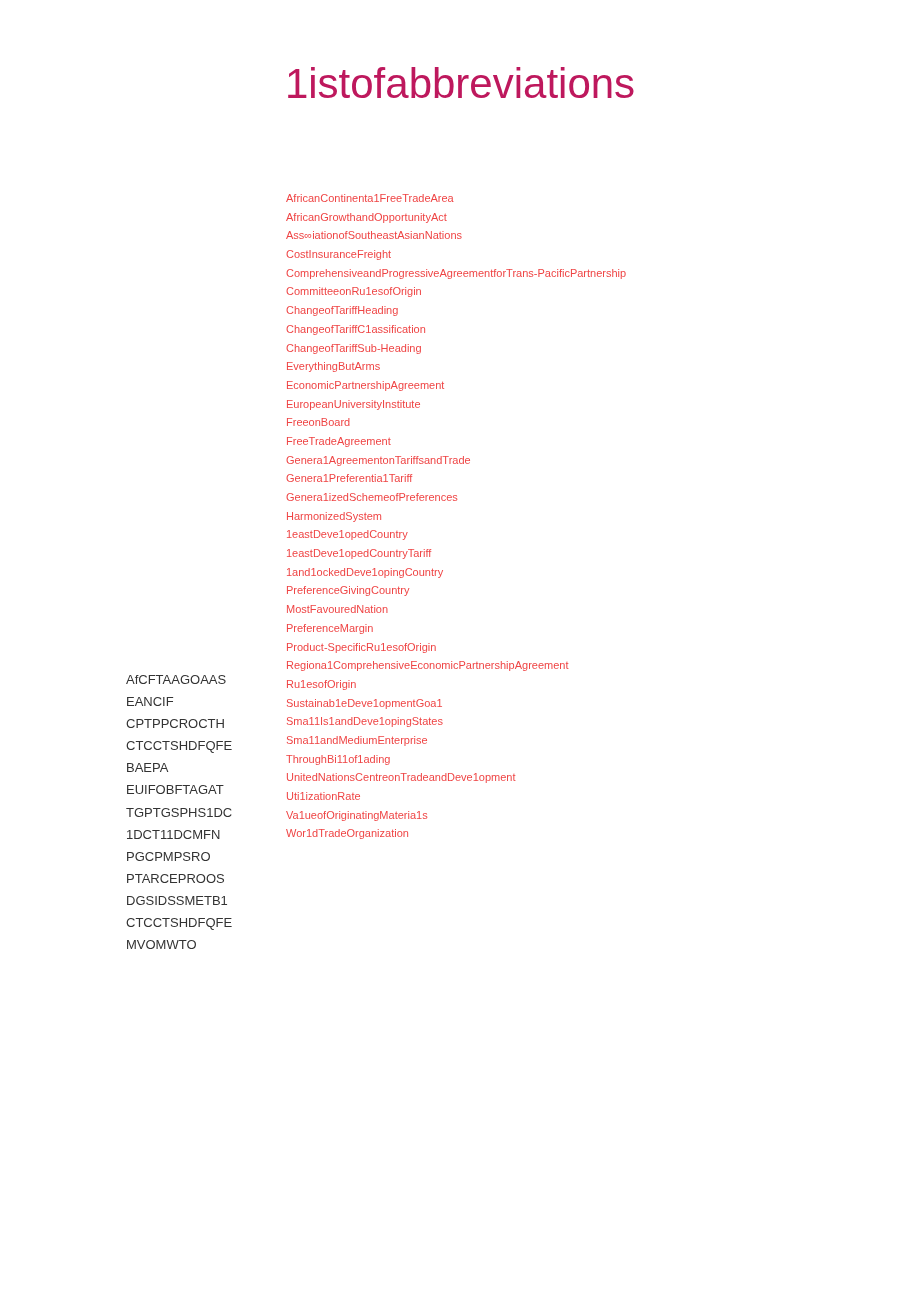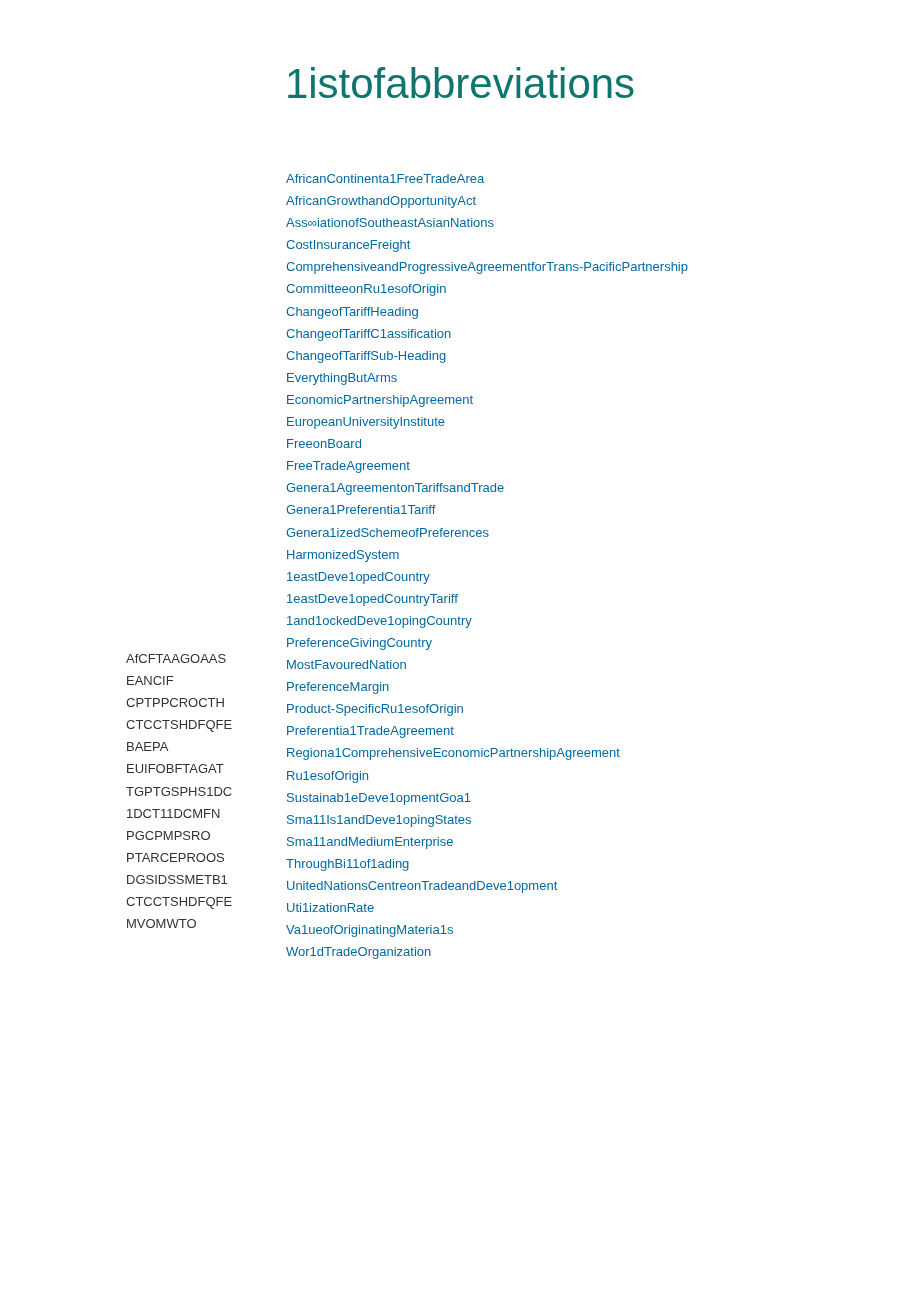--- a/index.html
+++ b/index.html
@@ -18,24 +18,24 @@
 
     .page-container {
       width: 920px;
       min-height: 1301px;
       background: #ffffff;
       padding: 60px 0;
     }
 
     .page-title {
       text-align: center;
-      color: #0f766e;
+      color: #be185d;
       font-size: 42px;
       font-weight: 400;
-      margin-bottom: 60px;
+      margin-bottom: 81px;
       font-family: Arial, sans-serif;
     }
 
     .content-area {
       display: flex;
       flex-direction: row;
       padding-left: 80px;
       gap: 0;
     }
 
@@ -44,22 +44,22 @@
       flex-shrink: 0;
       padding-top: 480px;
       font-size: 13px;
       color: #333333;
       line-height: 1.7;
       margin-left: 46px;
     }
 
     .right-column {
       flex: 1;
-      font-size: 13px;
-      color: #0369a1;
+      font-size: 11px;
+      color: #ef4444;
       line-height: 1.7;
     }
 
     .abbrev-item {
       display: block;
       margin-bottom: 0px;
     }
 
   </style>
 </head>
@@ -103,21 +103,20 @@
         <span class="abbrev-item">Genera1Preferentia1Tariff</span>
         <span class="abbrev-item">Genera1izedSchemeofPreferences</span>
         <span class="abbrev-item">HarmonizedSystem</span>
         <span class="abbrev-item">1eastDeve1opedCountry</span>
         <span class="abbrev-item">1eastDeve1opedCountryTariff</span>
         <span class="abbrev-item">1and1ockedDeve1opingCountry</span>
         <span class="abbrev-item">PreferenceGivingCountry</span>
         <span class="abbrev-item">MostFavouredNation</span>
         <span class="abbrev-item">PreferenceMargin</span>
         <span class="abbrev-item">Product-SpecificRu1esofOrigin</span>
-        <span class="abbrev-item">Preferentia1TradeAgreement</span>
         <span class="abbrev-item">Regiona1ComprehensiveEconomicPartnershipAgreement</span>
         <span class="abbrev-item">Ru1esofOrigin</span>
         <span class="abbrev-item">Sustainab1eDeve1opmentGoa1</span>
         <span class="abbrev-item">Sma11Is1andDeve1opingStates</span>
         <span class="abbrev-item">Sma11andMediumEnterprise</span>
         <span class="abbrev-item">ThroughBi11of1ading</span>
         <span class="abbrev-item">UnitedNationsCentreonTradeandDeve1opment</span>
         <span class="abbrev-item">Uti1izationRate</span>
         <span class="abbrev-item">Va1ueofOriginatingMateria1s</span>
         <span class="abbrev-item">Wor1dTradeOrganization</span>

